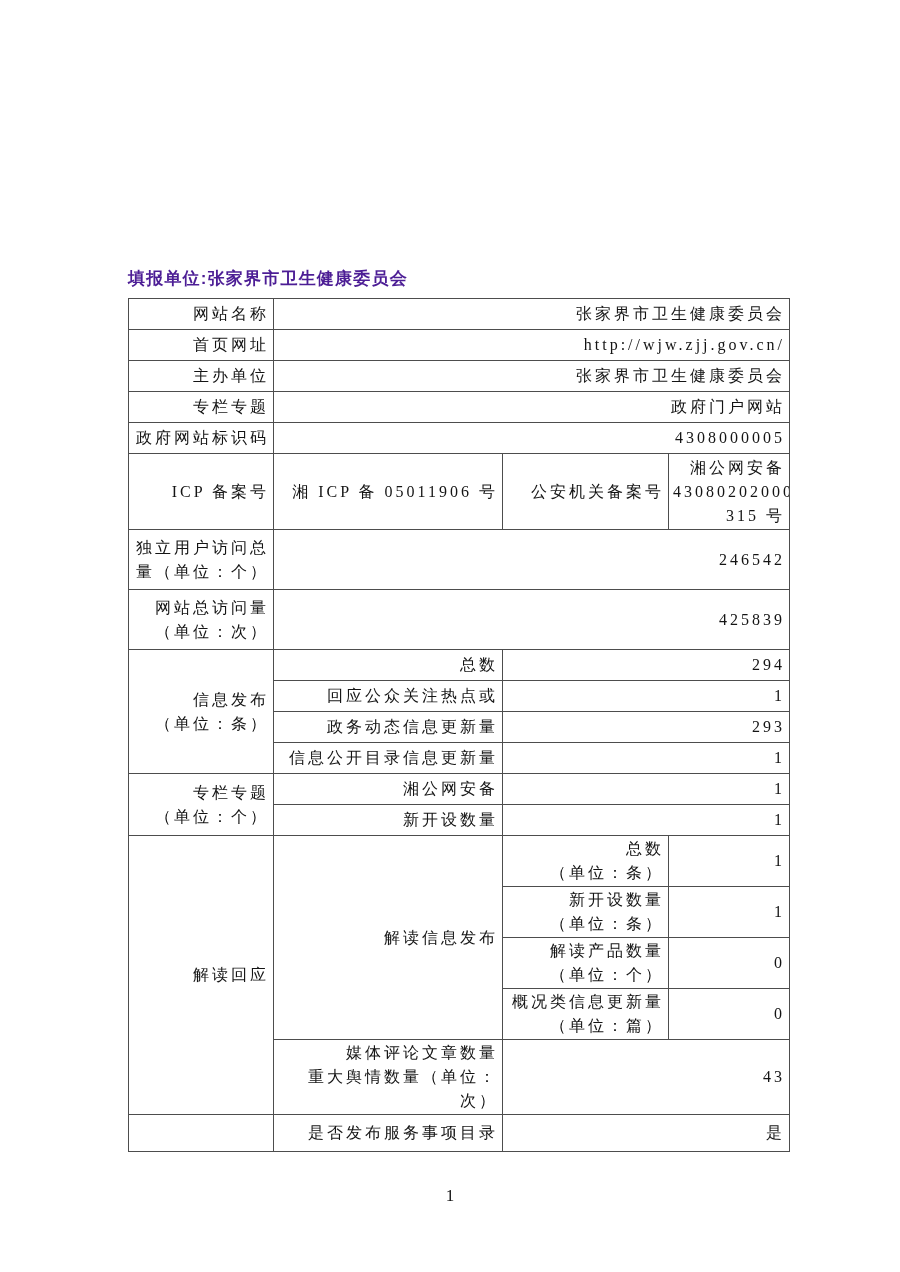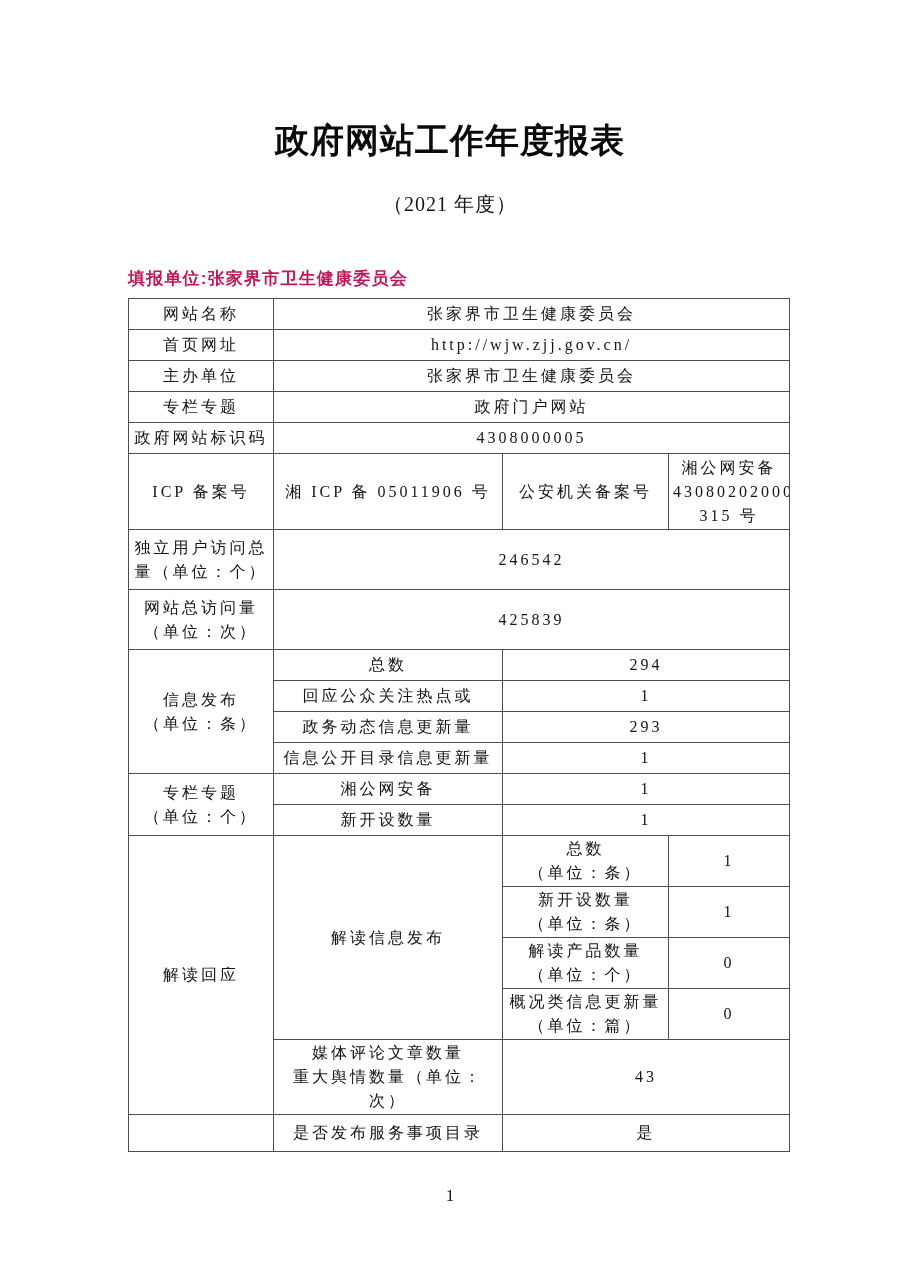--- a/index.html
+++ b/index.html
@@ -27,32 +27,32 @@
     font-size:20px;
     letter-spacing:1px;
     color:#141414;
   }
   .reporting-unit {
     position:absolute; top:267px; left:128px;
     font-family:"Liberation Sans","DejaVu Sans",sans-serif;
     font-weight:bold;
     font-size:17px;
     letter-spacing:1.2px;
-    color:#be185d;
+    color:#4c1d95;
   }
   table.report {
     position:absolute; top:298px; left:128px;
     width:661px;
     border-collapse:collapse;
     table-layout:fixed;
     font-size:16px;
   }
   table.report td {
     border:1px solid #4d4d4d;
-    text-align:center;
+    text-align:right;
     vertical-align:middle;
     padding:1px 4px;
     letter-spacing:3px;
     line-height:1.5;
     color:#141414;
     overflow:hidden;
   }
   tr.h31 { height:31px; }
   tr.h37 { height:37px; }
   tr.h50 { height:50px; }
@@ -68,22 +68,20 @@
     text-align:center;
     font-size:17px;
     color:#141414;
   }
 </style>
 </head>
 <body>
 
 <div class="page">
 
-  <div class="doc-title">政府网站工作年度报表</div>
-  <div class="doc-subtitle">（2021 年度）</div>
   <div class="reporting-unit">填报单位:张家界市卫生健康委员会</div>
 
   <table class="report">
     <colgroup>
       <col style="width:145px">
       <col style="width:229px">
       <col style="width:166px">
       <col style="width:121px">
     </colgroup>
     <tbody>

